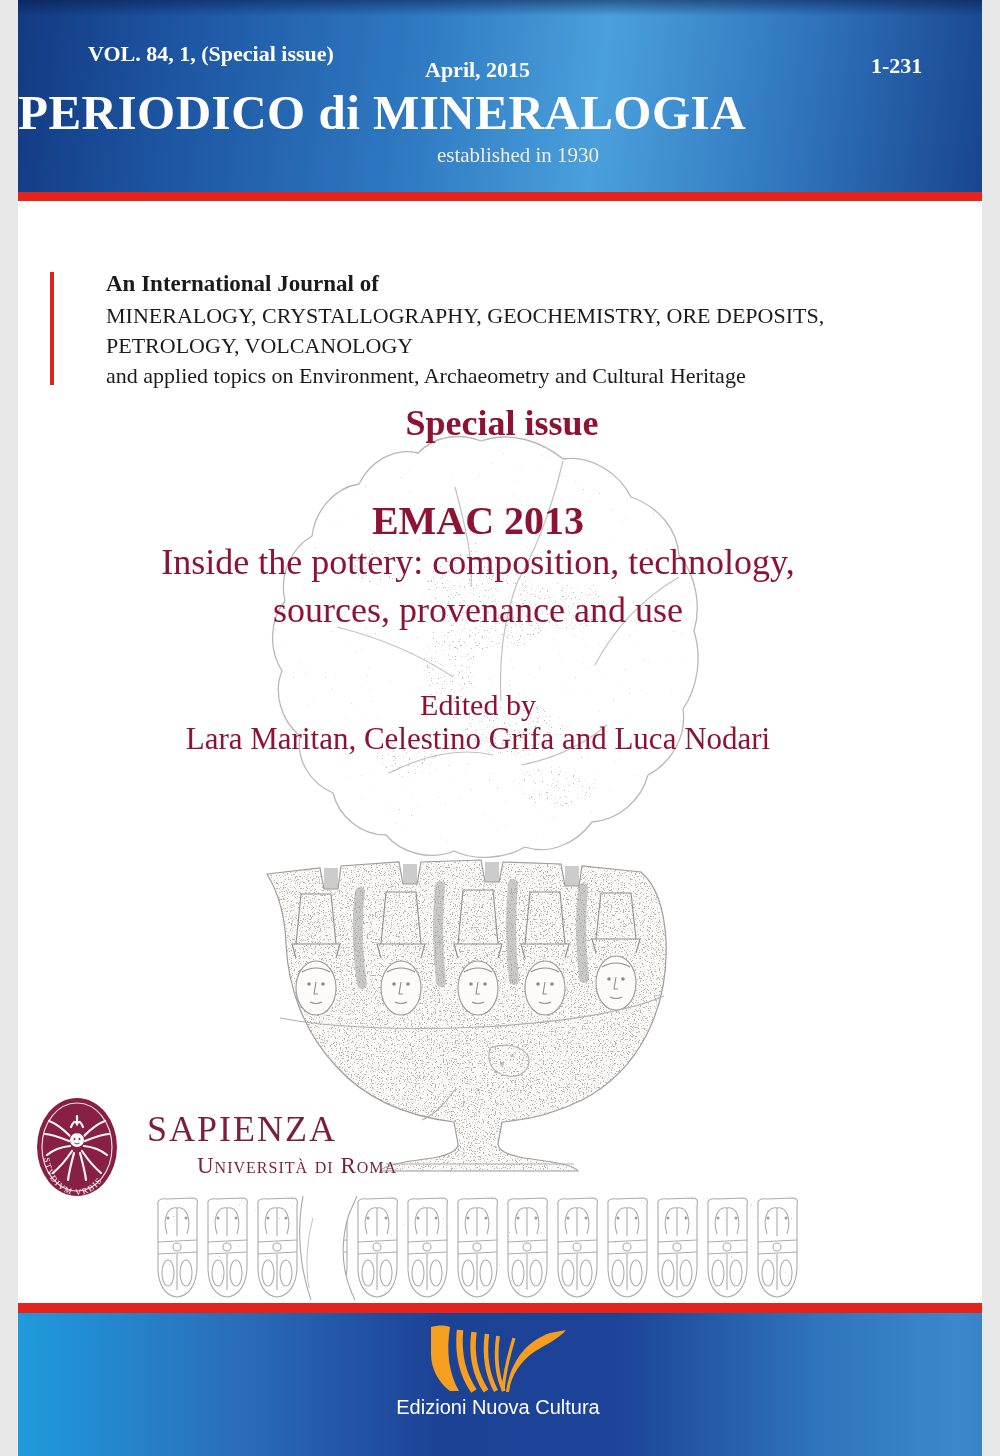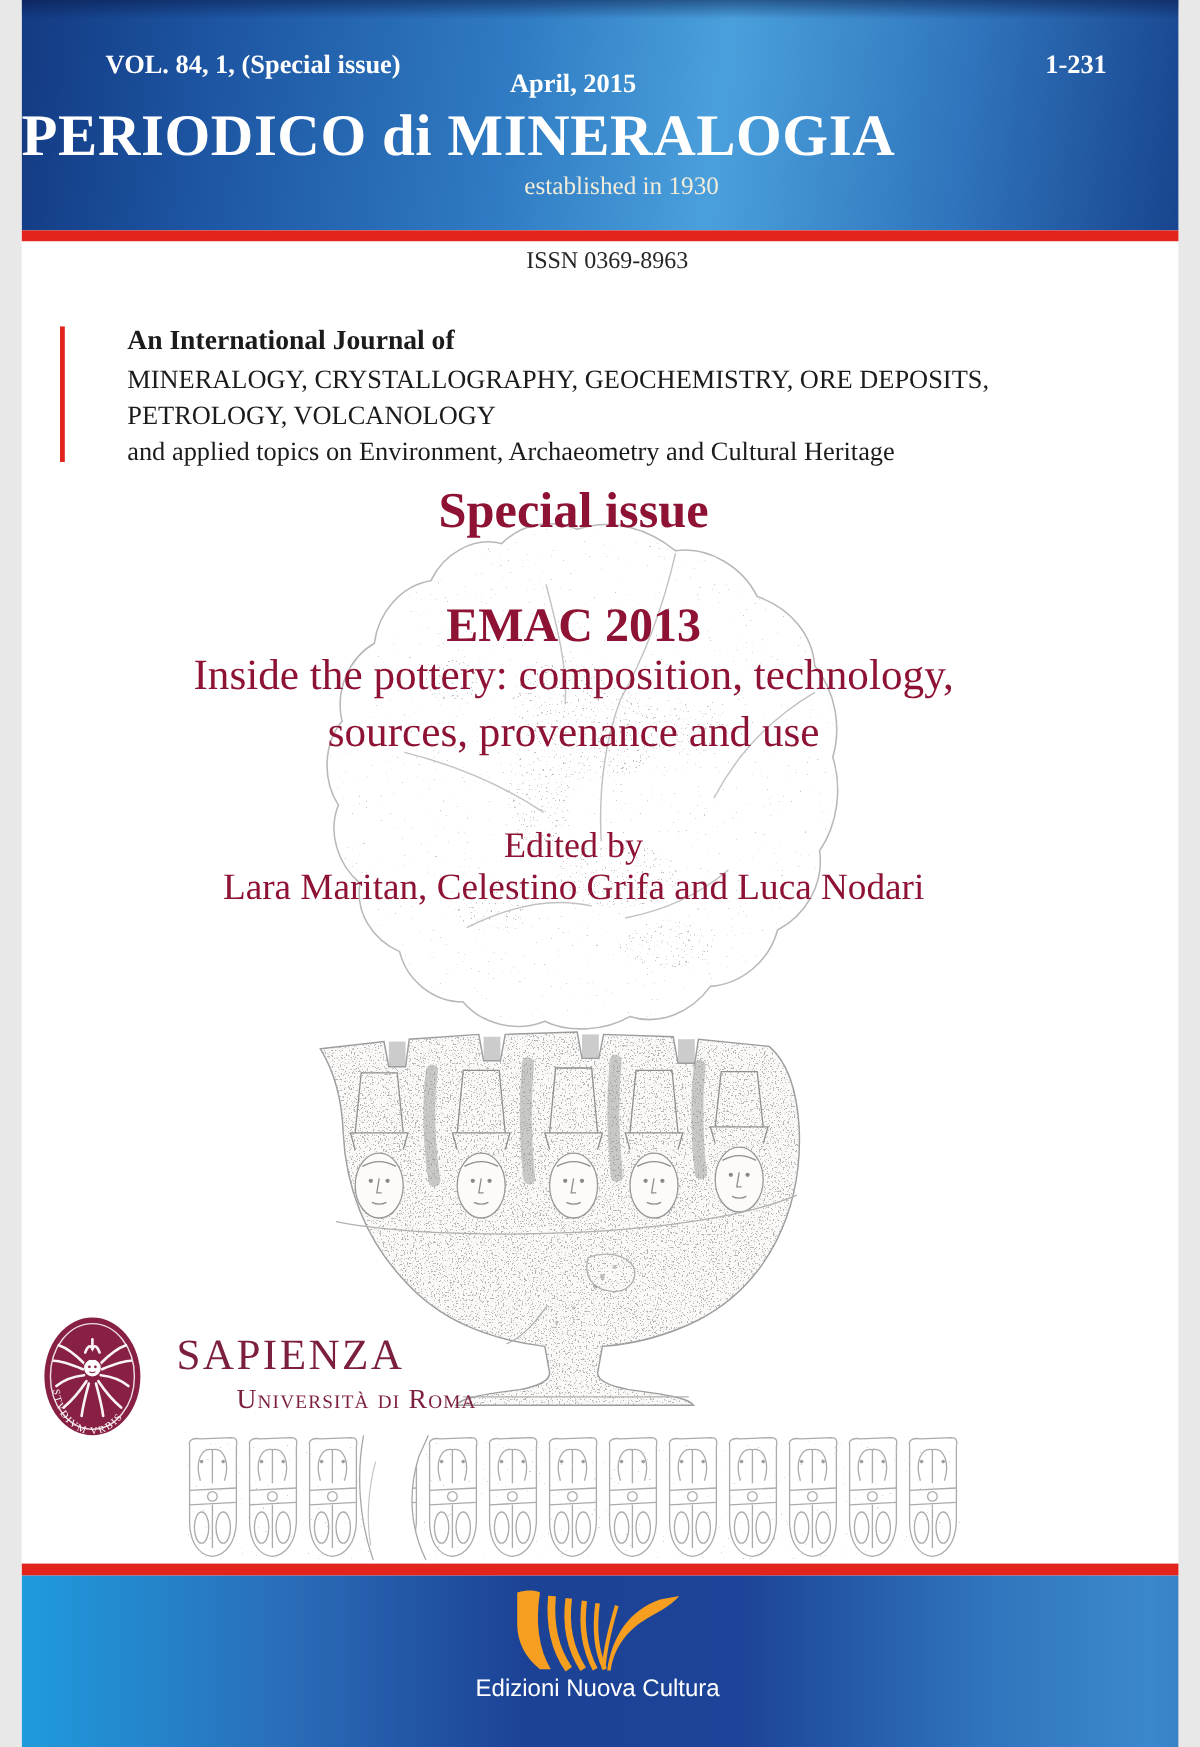--- a/index.html
+++ b/index.html
@@ -9,39 +9,39 @@
 
   
   .top-band{left:0;top:0;width:1000px;height:192px;
     background:linear-gradient(97deg,#133a82 0%,#1d55a2 16%,#2f7ac2 40%,#4aa0dc 58%,#2f74bc 78%,#143c86 100%);}
   .top-band::before{content:"";position:absolute;left:0;top:0;right:0;height:16px;
     background:linear-gradient(180deg,rgba(8,22,66,.5),rgba(8,22,66,0));}
   .red-stripe-top{left:0;top:192px;width:1000px;height:9px;background:#e2241d;}
   .mh-row{color:#ffffff;font-weight:bold;font-size:22px;top:41px;white-space:nowrap;}
   .mh-vol{left:70px;}
   .mh-date{left:407px;margin-top:16px;}
-  .mh-pages{left:853px;}
+  .mh-pages{left:853px;margin-top:12px;}
   .mh-title{left:0;top:84px;width:1000px;text-align:left;color:#ffffff;font-weight:bold;
     font-size:49px;letter-spacing:.5px;white-space:nowrap;}
   .mh-est{left:0;top:143px;width:1000px;text-align:center;color:#f2ecda;font-size:21px;}
 
   
   .issn{left:0;top:206px;width:976px;text-align:center;color:#262626;font-size:20px;}
 
   
   .scope-bar{left:32px;top:272px;width:4px;height:113px;background:#e2241d;}
   .scope{left:88px;color:#1b1b1b;white-space:nowrap;}
   .scope-intro{top:271px;font-size:23px;font-weight:bold;}
   .scope-l2{top:303px;font-size:22px;}
   .scope-l3{top:333px;font-size:22px;}
   .scope-l4{top:363px;font-size:22px;}
 
   
   .maroon{left:0;width:920px;text-align:center;color:#8e1233;white-space:nowrap;}
-  .si-heading{top:402px;font-size:42px;font-weight:bold;}
+  .si-heading{top:402px;font-size:36px;font-weight:bold;margin-left:24px;}
   .si-conf{top:497px;font-size:40px;font-weight:bold;}
   .si-t1{top:541px;font-size:36px;}
   .si-t2{top:589px;font-size:36px;}
   .si-edited{top:688px;font-size:30px;}
   .si-editors{top:721px;font-size:31px;}
 
   
   .sherd-svg{left:235px;top:425px;}
   .vessel-svg{left:232px;top:858px;}
   .frieze-svg{left:135px;top:1196px;}
@@ -88,21 +88,20 @@
 
   <header class="abs top-band">
     <div class="abs mh-row mh-vol">VOL. 84, 1, (Special issue)</div>
     <div class="abs mh-row mh-date">April, 2015</div>
     <div class="abs mh-row mh-pages">1-231</div>
     <h1 class="abs mh-title" style="margin:0;">PERIODICO di MINERALOGIA</h1>
     <div class="abs mh-est">established in 1930</div>
   </header>
   <div class="abs red-stripe-top"></div>
 
-  <div class="abs issn">ISSN 0369-8963</div>
 
   <div class="abs scope-bar"></div>
   <div class="abs scope scope-intro">An International Journal of</div>
   <div class="abs scope scope-l2">MINERALOGY, CRYSTALLOGRAPHY, GEOCHEMISTRY, ORE DEPOSITS,</div>
   <div class="abs scope scope-l3">PETROLOGY, VOLCANOLOGY</div>
   <div class="abs scope scope-l4">and applied topics on Environment, Archaeometry and Cultural Heritage</div>
 
   <svg class="abs sherd-svg" width="450" height="435" viewBox="0 0 450 435">
     <defs>
       <path id="blobp" d="M 228,16 C 258,6 288,16 310,34 C 338,30 366,48 378,72 C 406,82 424,104 426,130

